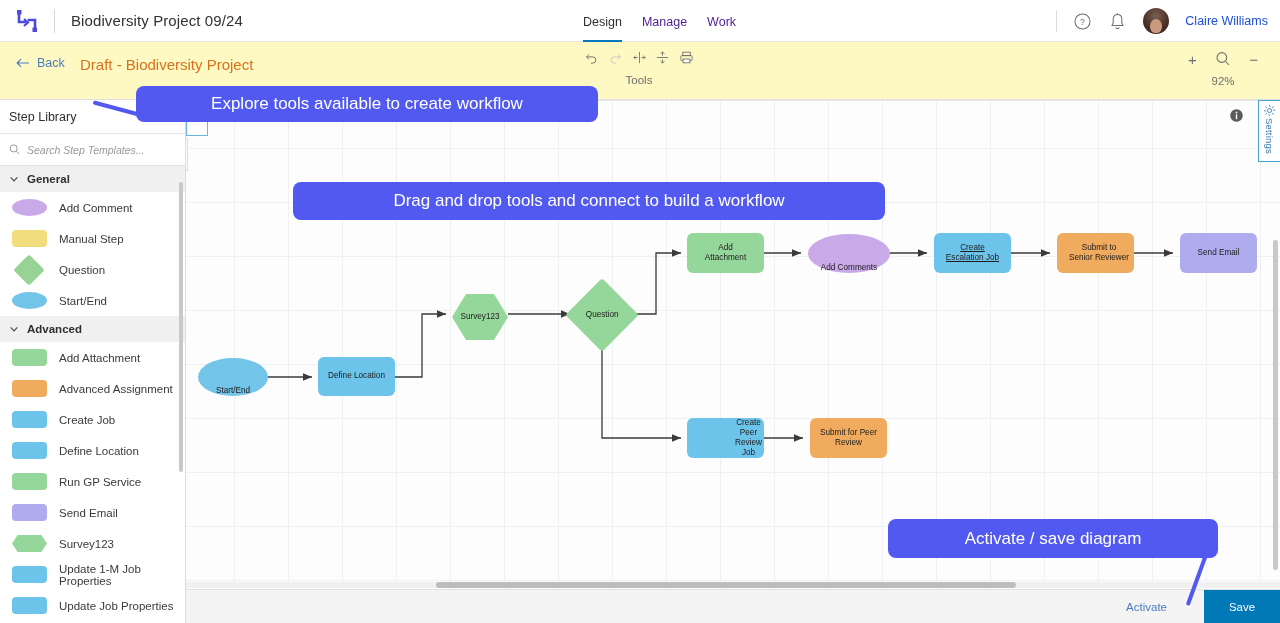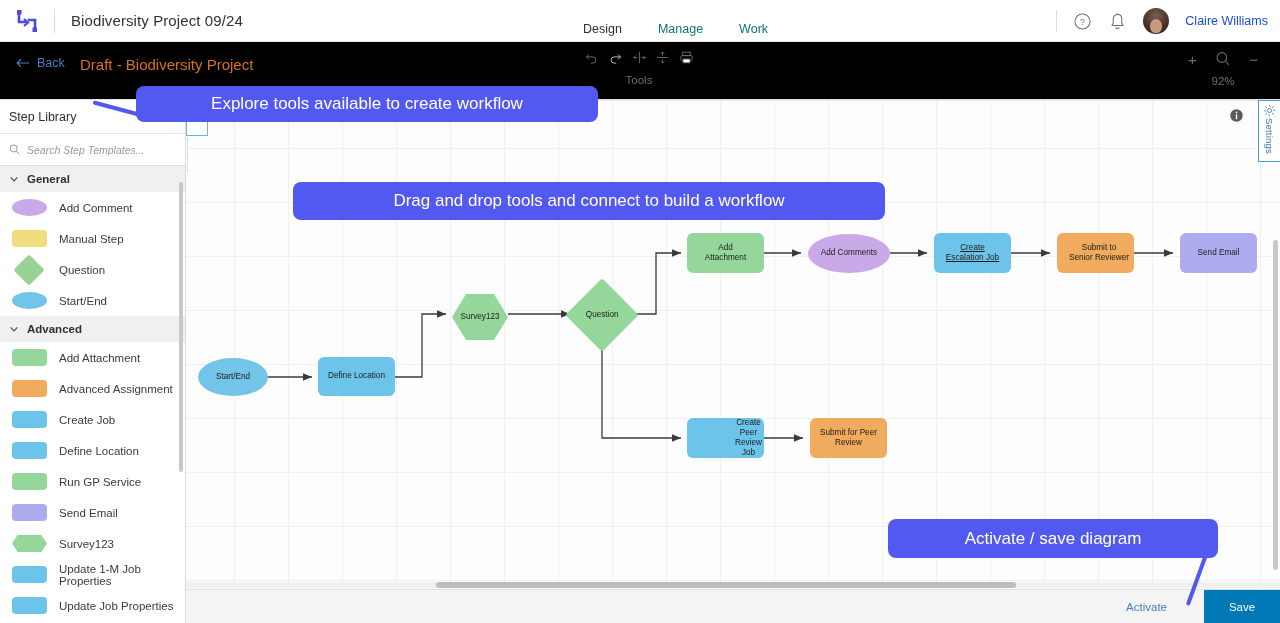--- a/index.html
+++ b/index.html
@@ -16,25 +16,25 @@
     background: #ffffff; border-bottom: 1px solid #e6e6e6;
     display: flex; align-items: center;
   }
   .logo-wrap { width: 54px; display: flex; justify-content: center; align-items: center; }
   .logo { width: 24px; height: 24px; }
   .logo-divider { width: 1px; height: 24px; background: #d9d9d9; }
   .app-title {
     font-size: 15px; color: #323232; margin-left: 16px; letter-spacing: .1px;
   }
   .nav-tabs {
-    position: absolute; left: 583px; top: 8px; height: 42px;
-    display: flex; align-items: center; gap: 36px;
+    position: absolute; left: 583px; top: 1px; height: 42px;
+    display: flex; align-items: center; gap: 20px;
   }
   .nav-tab {
-    font-size: 12.5px; color: #0f766e; height: 42px;
+    font-size: 12.5px; color: #4c1d95; height: 42px;
     display: flex; align-items: center; position: relative; cursor: pointer;
   }
   .nav-tab.active { color: #2f2f2f; }
   .nav-tab.active::after {
     content: ""; position: absolute; left: 0; right: 0; bottom: 0;
     height: 3px; background: #0079c1;
   }
   .header-right {
     position: absolute; right: 12px; top: 0; height: 42px;
     display: flex; align-items: center; gap: 16px;
@@ -49,21 +49,21 @@
   .avatar::after {
     content: ""; position: absolute; left: 50%; top: 42%;
     width: 12px; height: 14px; transform: translateX(-50%);
     border-radius: 50% 50% 45% 45%; background: #c99a7e;
   }
   .user-name { font-size: 12.5px; color: #1d4ed8; cursor: pointer; }
 
   
   .subbar {
     position: absolute; top: 42px; left: 0; width: 1280px; height: 58px;
-    background: #000000; border-bottom: 1px solid #e0e0e0;
+    background: #fef9c3; border-bottom: 1px solid #e0e0e0;
   }
   .back-link {
     position: absolute; left: 16px; top: 14px;
     display: flex; align-items: center; gap: 7px;
     font-size: 12.5px; color: #4a7ebb; cursor: pointer;
   }
   .breadcrumb-title {
     position: absolute; left: 80px; top: 14px;
     font-size: 15px; color: #d9711c; cursor: pointer;
   }
@@ -152,21 +152,21 @@
     letter-spacing: .2px;
   }
 
   
   .node {
     position: absolute; display: flex; align-items: center; justify-content: center;
     text-align: center; font-size: 8.2px; color: #1c1c1c; line-height: 1.25;
     cursor: pointer; user-select: none;
   }
   .n-rect { border-radius: 6px; }
-  .n-ellipse { border-radius: 50%; }
+  .n-ellipse { border-radius: 50%; align-items: flex-end; }
   .n-diamond { transform: rotate(45deg); border-radius: 3px; }
   .n-diamond > span { transform: rotate(-45deg); display: block; }
   .n-hex { clip-path: polygon(25% 0, 75% 0, 100% 50%, 75% 100%, 25% 100%, 0 50%); }
 
   .edges { position: absolute; inset: 0; pointer-events: none; }
 
   
   .callout {
     position: absolute; background: #5159f0; color: #ffffff;
     border-radius: 8px; display: flex; align-items: center; justify-content: center;

